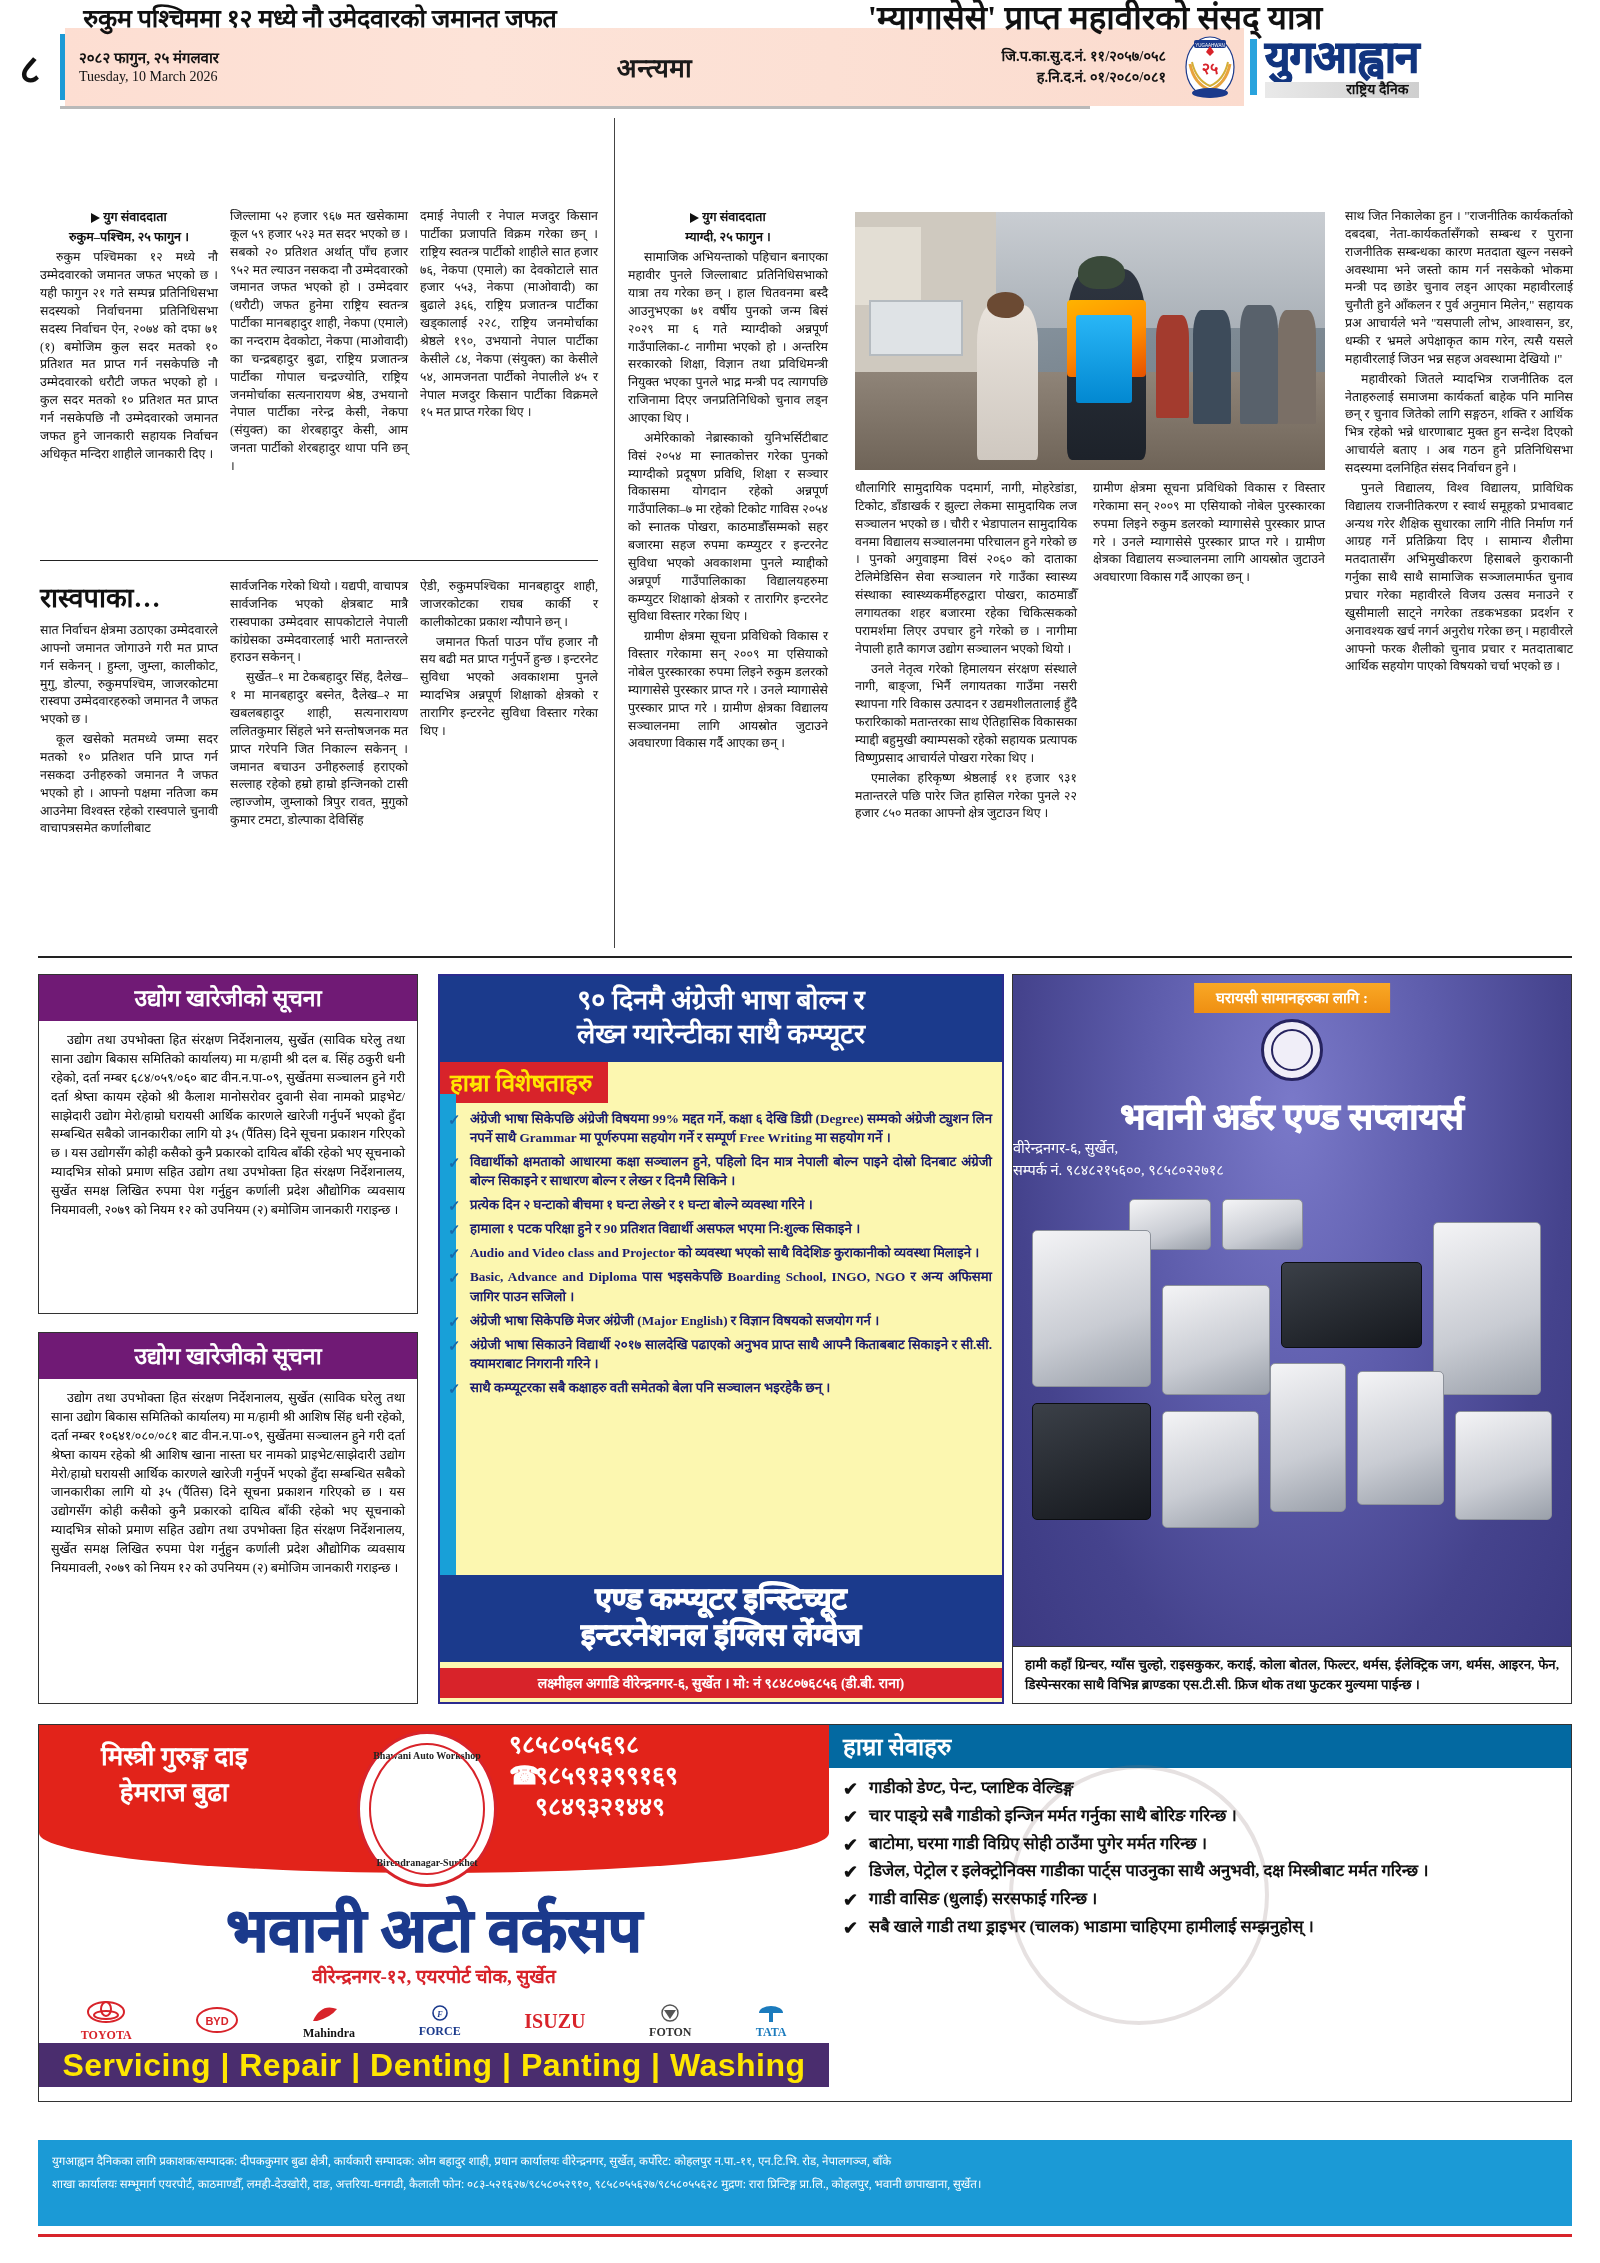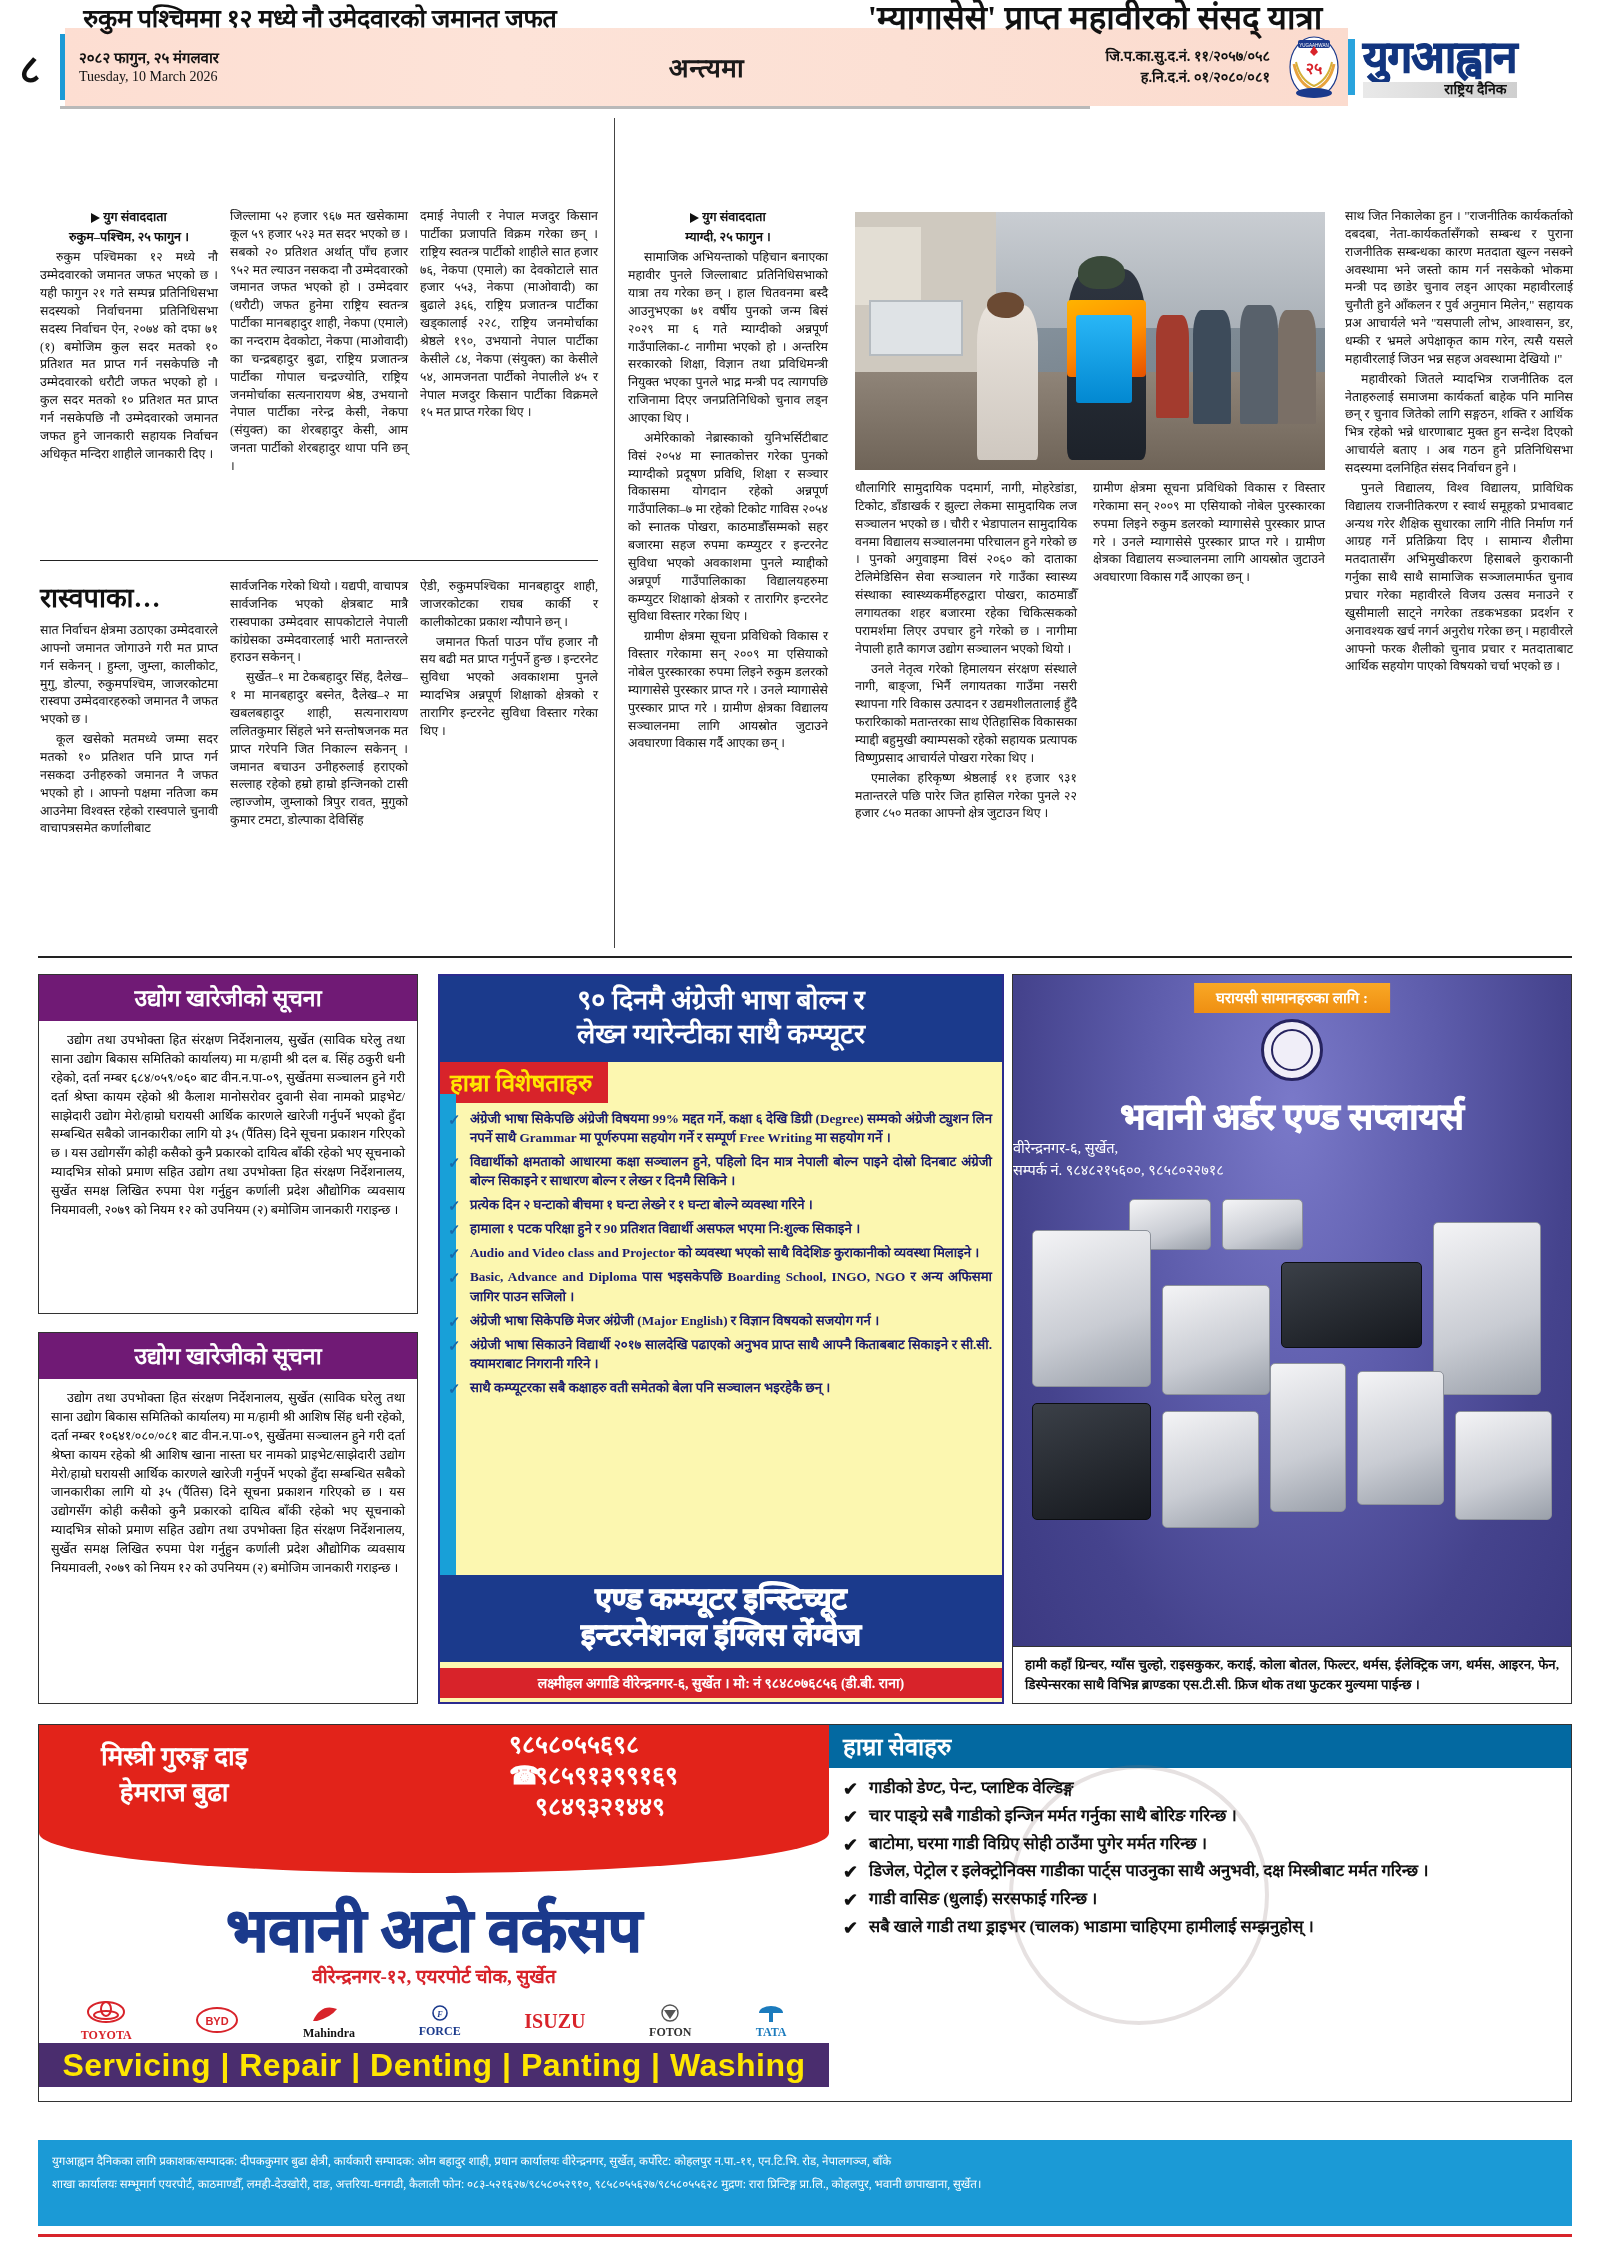--- a/index.html
+++ b/index.html
@@ -31,22 +31,22 @@
   .hdr-center{
     position:absolute; left:0; right:0; text-align:center;
     font-size:26px; color:#1a1a1a; font-weight:600; letter-spacing:.5px;
   }
   .hdr-reg{
     margin-left:auto; text-align:right; font-size:14.5px; color:#111;
     line-height:1.45; padding-right:10px; font-weight:600; z-index:2;
   }
   .hdr-seal{ width:56px; height:66px; position:relative; margin:0 6px; z-index:2;}
   .logo-box{
-    width:252px; display:flex; align-items:center; gap:8px; background:#fff;
-    padding-left:0;
+    width:356px; display:flex; align-items:center; gap:8px; background:#fff;
+    padding-left:6px;
   }
   .logo-bar{ width:7px; height:56px; background:#29a3dd; }
   .logo-txt{ line-height:1; }
   .logo-main{
     font-size:44px; font-weight:bold; color:#12357f; letter-spacing:-1px;
     -webkit-text-stroke:1px #12357f;
   }
   .logo-sub{
     margin-top:2px; font-size:14px; color:#111; font-weight:bold;
     background:linear-gradient(90deg,#e9e9e9,#cfcfcf); display:inline-block;
@@ -393,20 +393,24 @@
     <div class="bos-foot">हामी कहाँ ग्रिन्चर, ग्याँस चुल्हो, राइसकुकर, कराई, कोला बोतल, फिल्टर, थर्मस, ईलेक्ट्रिक जग, थर्मस, आइरन, फेन, डिस्पेन्सरका साथै विभिन्न ब्राण्डका एस.टी.सी. फ्रिज थोक तथा फुटकर मुल्यमा पाईन्छ ।</div>
   </div>
 
   <div class="baw">
     <div class="baw-left">
       <div class="baw-redtop"></div>
       <div class="baw-mistri">
         <div>मिस्त्री गुरुङ्ग दाइ</div>
         <div>हेमराज बुढा</div>
       </div>
+      <div class="baw-seal">
+        <div class="baw-seal-t">Bhawani Auto Workshop</div>
+        <div class="baw-seal-b">Birendranagar-Surkhet</div>
+      </div>
       <div class="baw-phone">
         <div>९८५८०५५६९८</div>
         <div><span class="baw-phicon">☎</span><span>९८५९१३९९१६९</span></div>
         <div style="padding-left:26px">९८४९३२१४४९</div>
       </div>
       <div class="baw-title">भवानी अटो वर्कसप</div>
       <div class="baw-sub">वीरेन्द्रनगर-१२, एयरपोर्ट चोक, सुर्खेत</div>
       <div class="baw-brands">
         <div class="brand" style="color:#d8232a">
           <svg viewBox="0 0 40 26" width="40" height="26">

